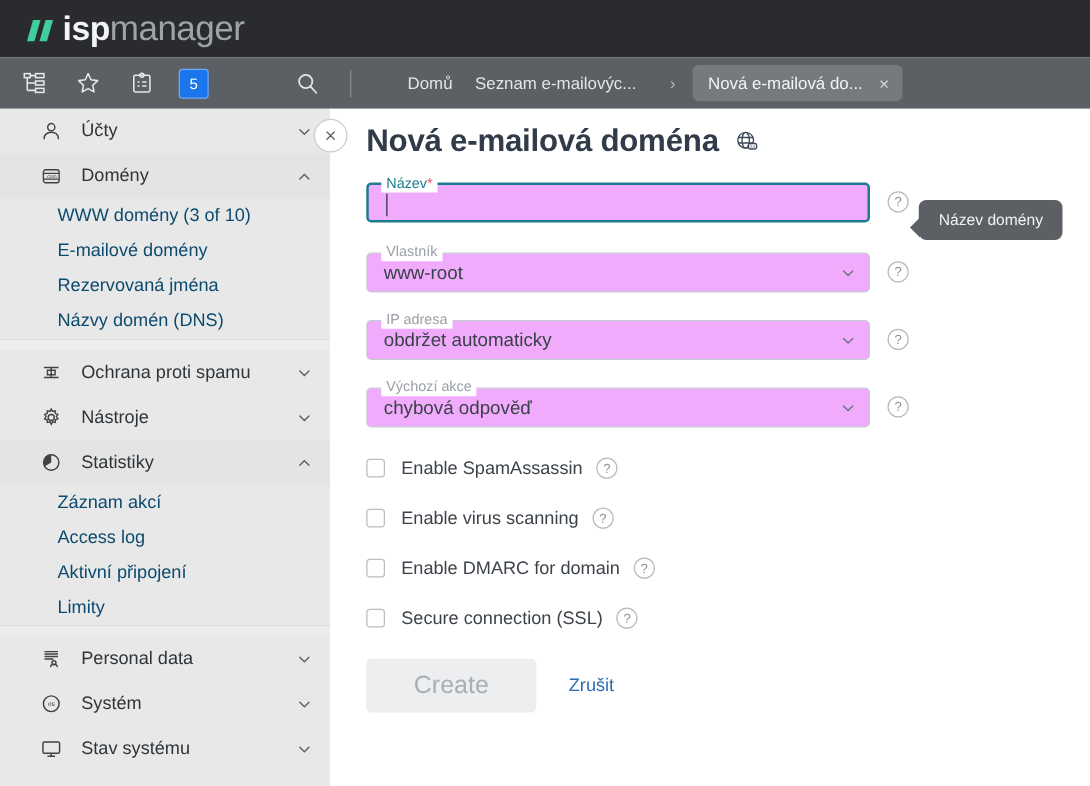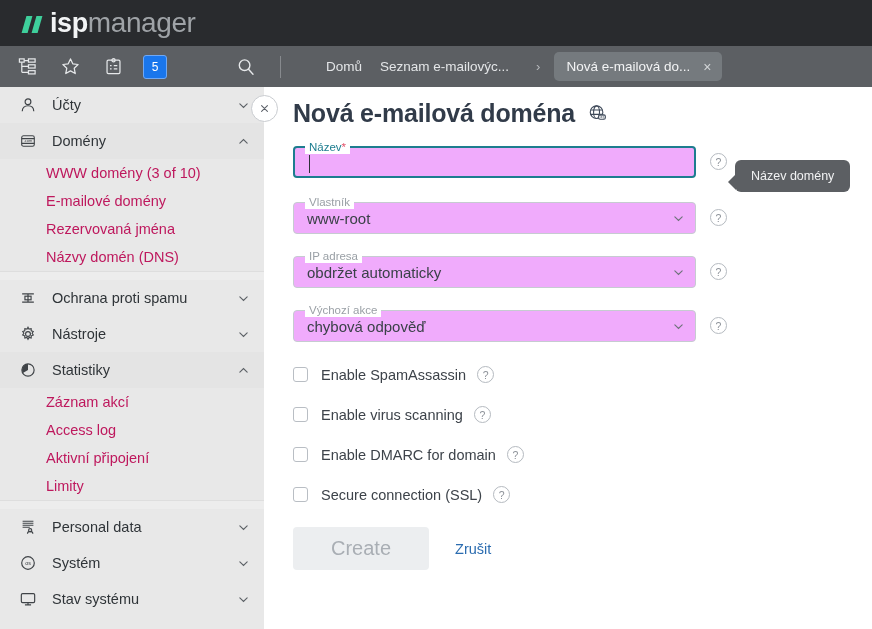--- a/index.html
+++ b/index.html
@@ -162,21 +162,21 @@
     position: absolute;
     top: 87px; left: 0;
     width: 264px; height: 542px;
     background: #e8e8e8;
     overflow: hidden;
   }
   .nav-row {
     display: flex;
     align-items: center;
     height: 36px;
-    padding-left: 16px;
+    padding-left: 29px;
     padding-right: 14px;
     cursor: pointer;
   }
   .nav-row .ico {
     width: 24px; height: 22px;
     display: flex; align-items: center; justify-content: center;
     color: #3f4347;
     flex: 0 0 24px;
   }
   .nav-row .lbl {
@@ -194,21 +194,21 @@
   }
   .nav-sub {
     background: #e8e8e8;
   }
   .nav-subrow {
     display: flex;
     align-items: center;
     height: 28px;
     padding-left: 46px;
     font-size: 14.5px;
-    color: #be185d;
+    color: #0c4a6e;
     cursor: pointer;
     white-space: nowrap;
   }
   .nav-spacer {
     height: 9px;
     background: #ededed;
     border-top: 1px solid #dedede;
   }
   .nav-expanded { background: #e4e4e4; }
 

